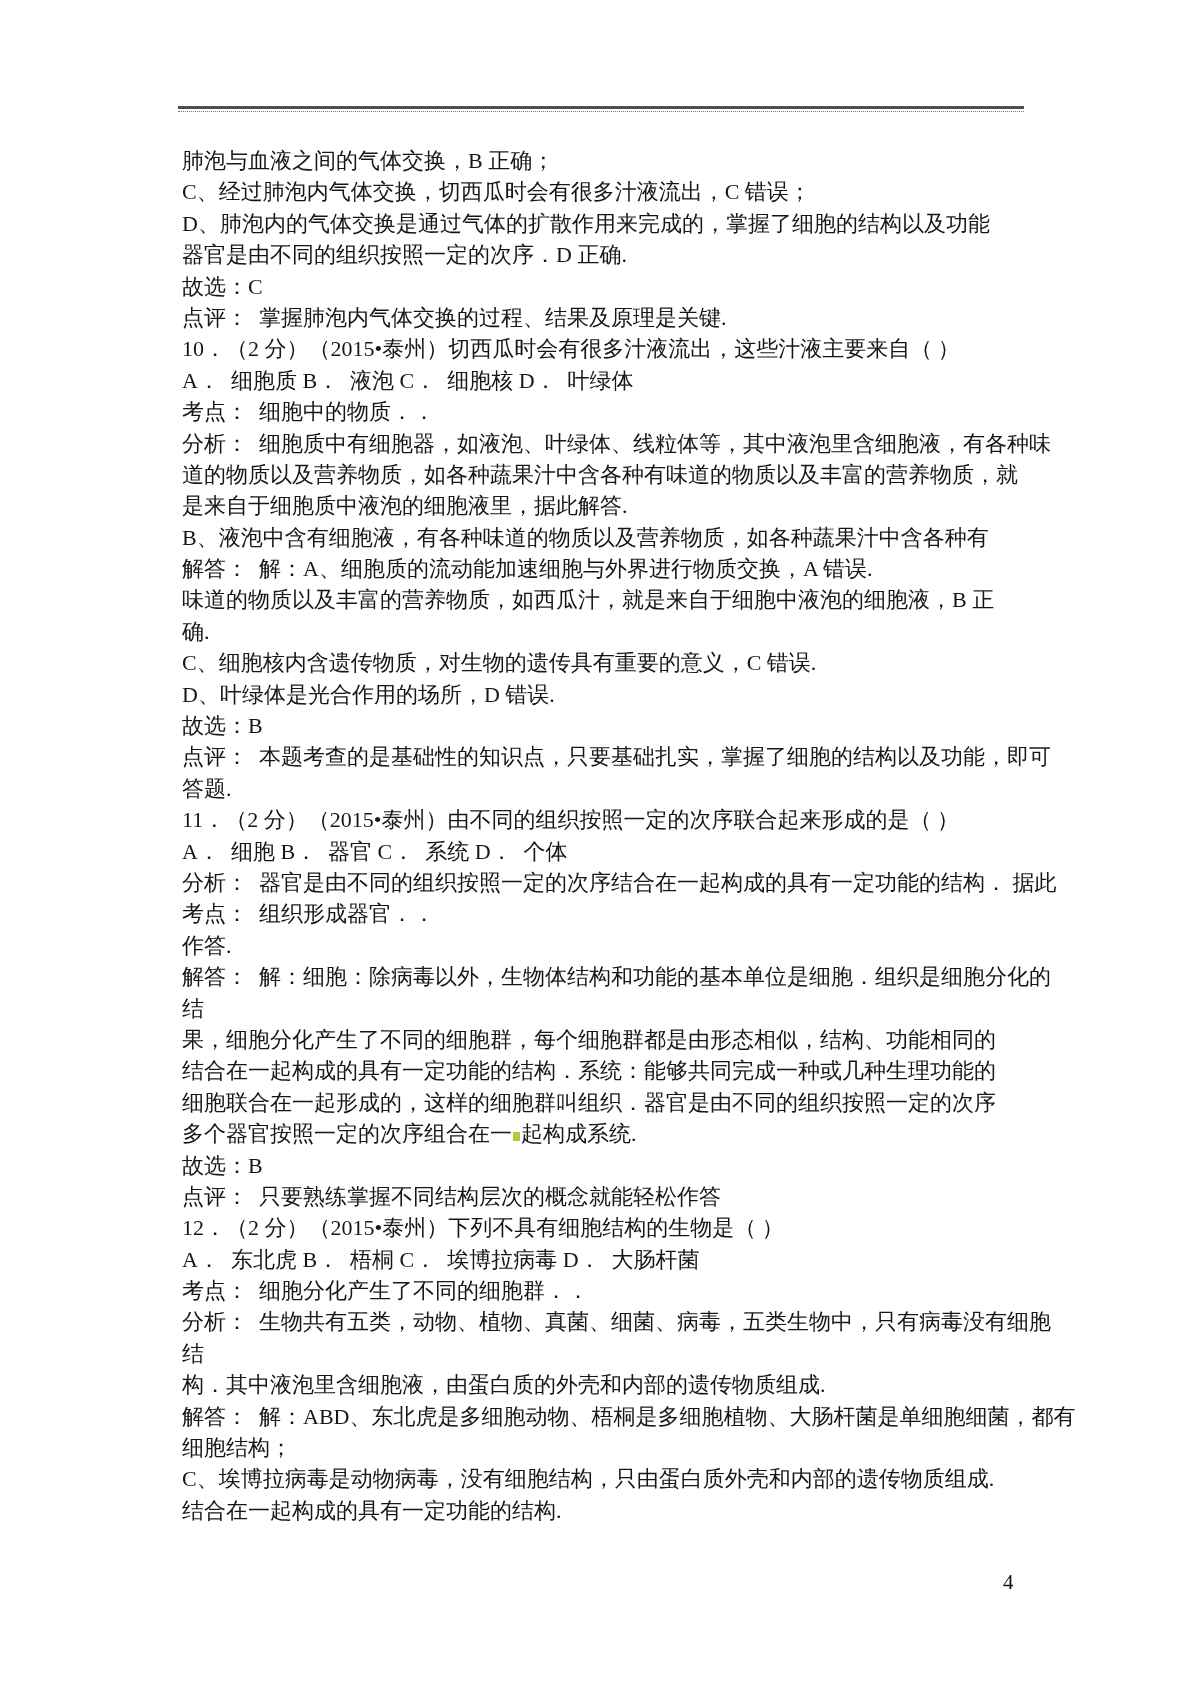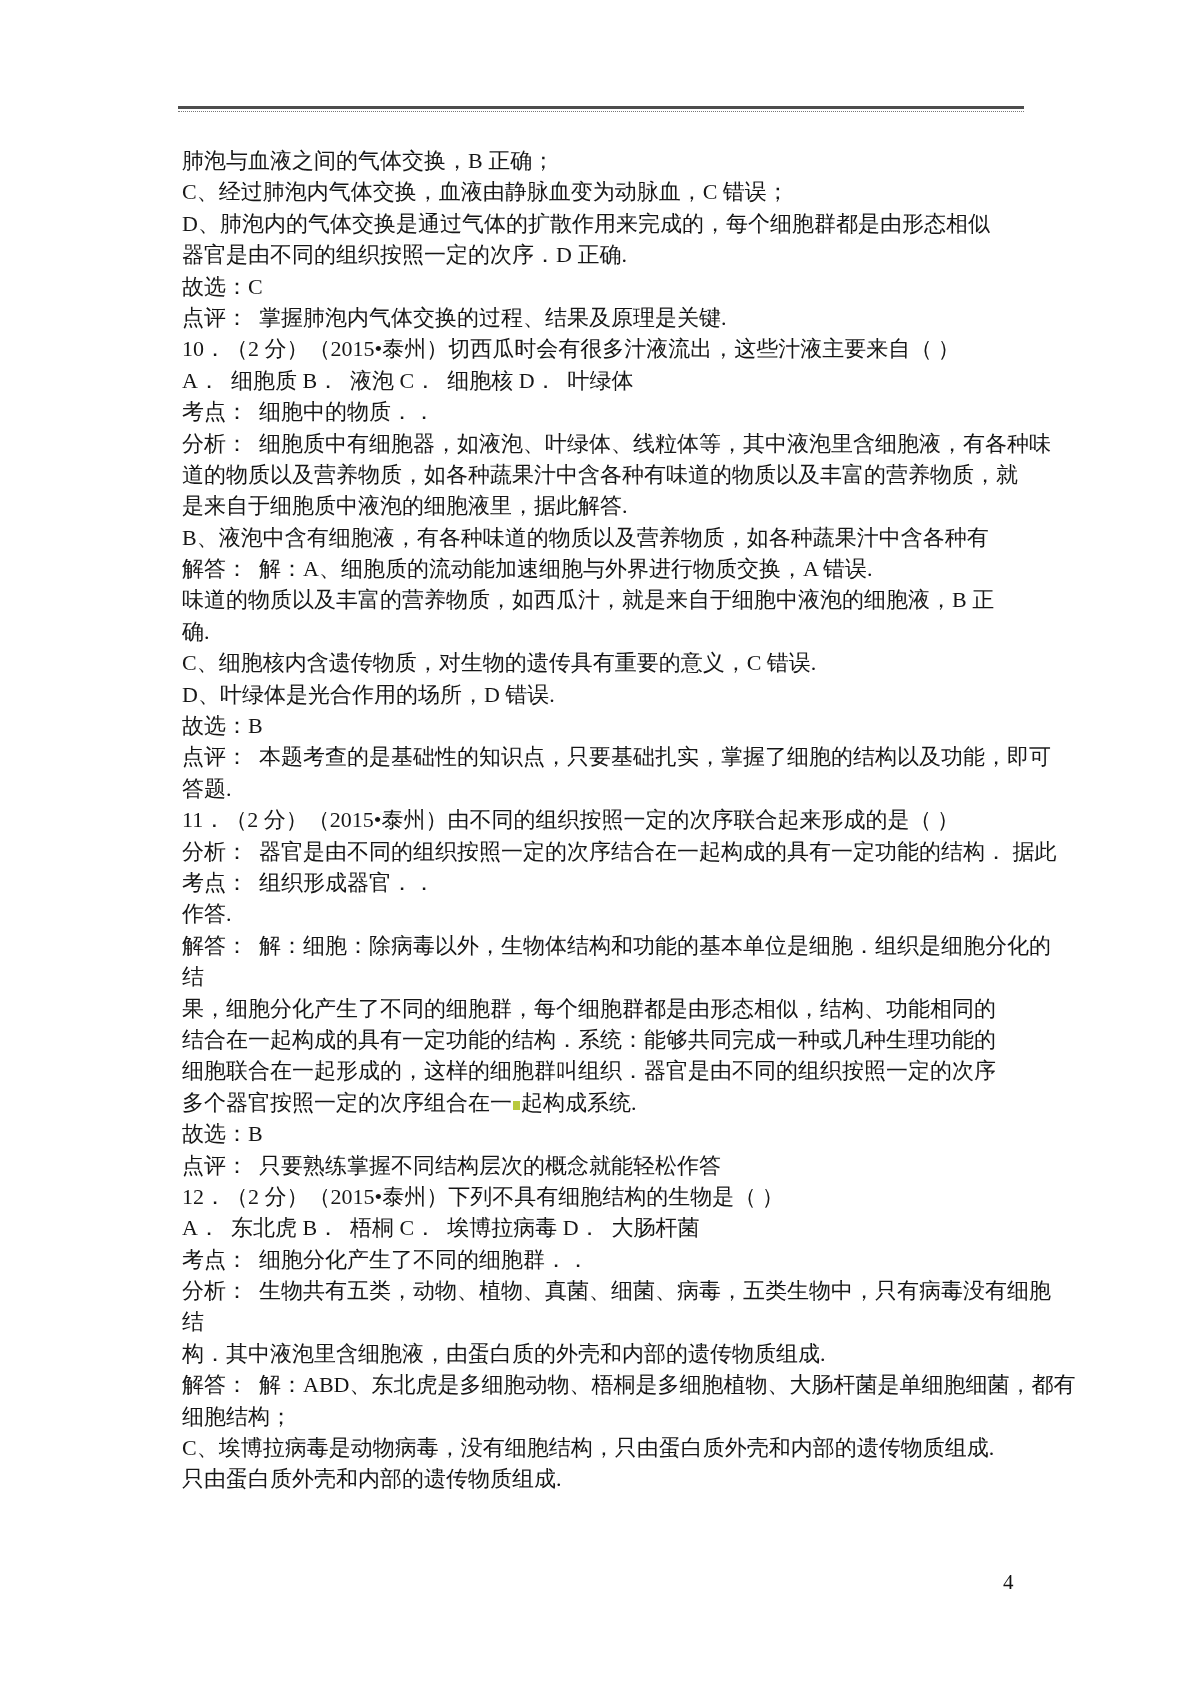--- a/index.html
+++ b/index.html
@@ -55,57 +55,58 @@
     line-height: 28px;
   }
 </style>
 </head>
 <body>
 
 <div class="page">
   <div class="header-rule"></div>
   <div class="doc-body" id="doc-body">
       <div class="line">肺泡与血液之间的气体交换，B 正确；</div>
-      <div class="line">C、经过肺泡内气体交换，血液由静脉血变为动脉血，C 错误；</div>
-      <div class="line">D、肺泡内的气体交换是通过气体的扩散作用来完成的，每个细胞群都是由形态相似</div>
+      <div class="line">C、经过肺泡内气体交换，切西瓜时会有很多汁液流出，C 错误；</div>
+      <div class="line">D、肺泡内的气体交换是通过气体的扩散作用来完成的，掌握了细胞的结构以及功能</div>
       <div class="line">器官是由不同的组织按照一定的次序．D 正确.</div>
       <div class="line">故选：C</div>
       <div class="line">点评：  掌握肺泡内气体交换的过程、结果及原理是关键.</div>
       <div class="line">10．（2 分）（2015•泰州）切西瓜时会有很多汁液流出，这些汁液主要来自（ ）</div>
       <div class="line">A．  细胞质 B．  液泡 C．  细胞核 D．  叶绿体</div>
       <div class="line">考点：  细胞中的物质．．</div>
       <div class="line">分析：  细胞质中有细胞器，如液泡、叶绿体、线粒体等，其中液泡里含细胞液，有各种味</div>
       <div class="line">道的物质以及营养物质，如各种蔬果汁中含各种有味道的物质以及丰富的营养物质，就</div>
       <div class="line">是来自于细胞质中液泡的细胞液里，据此解答.</div>
       <div class="line">B、液泡中含有细胞液，有各种味道的物质以及营养物质，如各种蔬果汁中含各种有</div>
       <div class="line">解答：  解：A、细胞质的流动能加速细胞与外界进行物质交换，A 错误.</div>
       <div class="line">味道的物质以及丰富的营养物质，如西瓜汁，就是来自于细胞中液泡的细胞液，B 正</div>
       <div class="line">确.</div>
       <div class="line">C、细胞核内含遗传物质，对生物的遗传具有重要的意义，C 错误.</div>
       <div class="line">D、叶绿体是光合作用的场所，D 错误.</div>
       <div class="line">故选：B</div>
       <div class="line">点评：  本题考查的是基础性的知识点，只要基础扎实，掌握了细胞的结构以及功能，即可</div>
       <div class="line">答题.</div>
       <div class="line">11．（2 分）（2015•泰州）由不同的组织按照一定的次序联合起来形成的是（ ）</div>
+      <div class="line">A．  细胞 B．  器官 C．  系统 D．  个体</div>
       <div class="line">分析：  器官是由不同的组织按照一定的次序结合在一起构成的具有一定功能的结构． 据此</div>
       <div class="line">考点：  组织形成器官．．</div>
       <div class="line">作答.</div>
       <div class="line">解答：  解：细胞：除病毒以外，生物体结构和功能的基本单位是细胞．组织是细胞分化的</div>
       <div class="line">结</div>
       <div class="line">果，细胞分化产生了不同的细胞群，每个细胞群都是由形态相似，结构、功能相同的</div>
       <div class="line">结合在一起构成的具有一定功能的结构．系统：能够共同完成一种或几种生理功能的</div>
       <div class="line">细胞联合在一起形成的，这样的细胞群叫组织．器官是由不同的组织按照一定的次序</div>
       <div class="line"><span>多个器官按照一定的次序组合在一</span><span class="cursor-mark" style="background: rgb(185, 201, 62);"></span><span>起构成系统.</span></div>
       <div class="line">故选：B</div>
       <div class="line">点评：  只要熟练掌握不同结构层次的概念就能轻松作答</div>
       <div class="line">12．（2 分）（2015•泰州）下列不具有细胞结构的生物是（ ）</div>
       <div class="line">A．  东北虎 B．  梧桐 C．  埃博拉病毒 D．  大肠杆菌</div>
       <div class="line">考点：  细胞分化产生了不同的细胞群．．</div>
       <div class="line">分析：  生物共有五类，动物、植物、真菌、细菌、病毒，五类生物中，只有病毒没有细胞</div>
       <div class="line">结</div>
       <div class="line">构．其中液泡里含细胞液，由蛋白质的外壳和内部的遗传物质组成.</div>
       <div class="line">解答：  解：ABD、东北虎是多细胞动物、梧桐是多细胞植物、大肠杆菌是单细胞细菌，都有</div>
       <div class="line">细胞结构；</div>
       <div class="line">C、埃博拉病毒是动物病毒，没有细胞结构，只由蛋白质外壳和内部的遗传物质组成.</div>
-      <div class="line">只由蛋白质外壳和内部的遗传物质组成.</div>
+      <div class="line">结合在一起构成的具有一定功能的结构.</div>
     </div>
   <div class="page-number">4</div>
 </div>
 
 </body></html>

